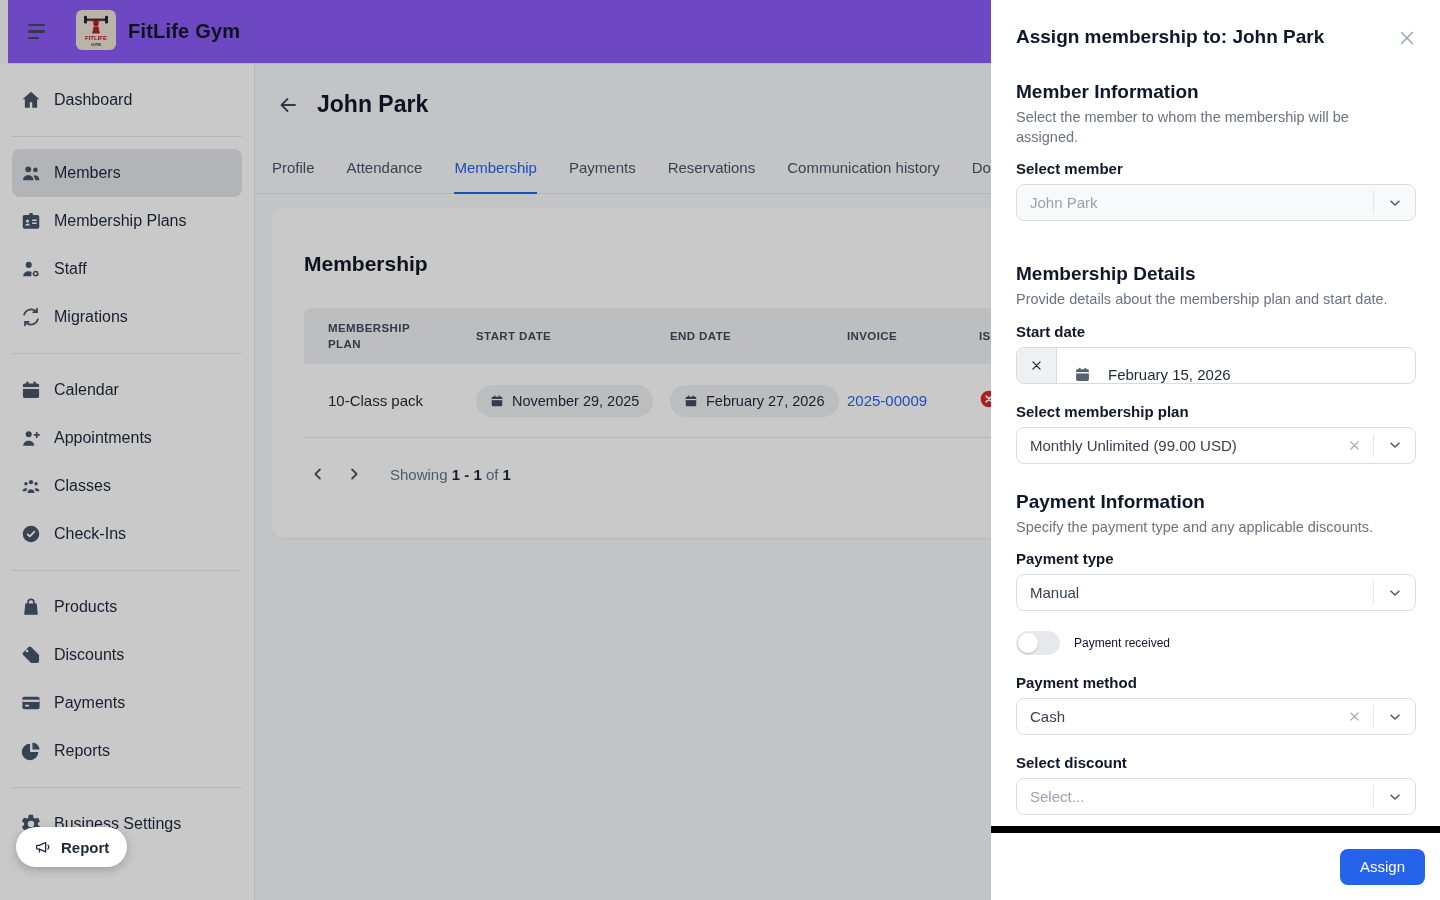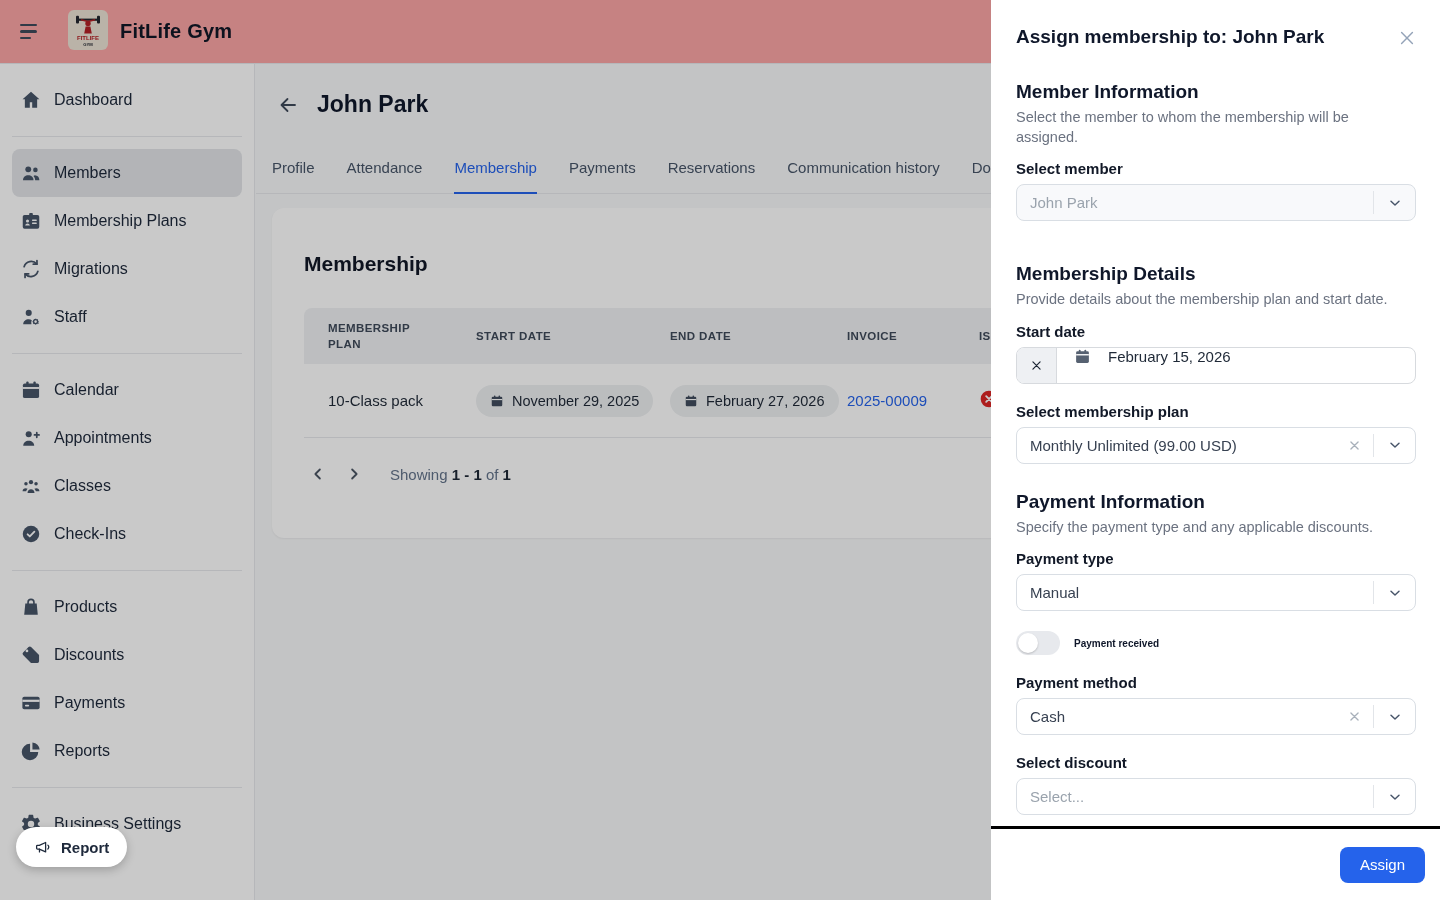--- a/index.html
+++ b/index.html
@@ -1,21 +1,21 @@
 <!DOCTYPE html>
 <html><head>
 <meta charset="utf-8">
 <style>
   * { margin:0; padding:0; box-sizing:border-box; }
   html,body { width:1440px; height:900px; overflow:hidden; }
   body { font-family:"Liberation Sans","DejaVu Sans",sans-serif; background:#f8f9fa; color:#1f2937; }
   .stage { position:relative; width:1440px; height:900px; overflow:hidden; background:#f8f9fa; }
 
   
-  .topbar { position:absolute; top:0; left:0; right:0; height:64px; background:#fca5a5;
+  .topbar { position:absolute; top:0; left:8px; right:0; height:64px; background:#8b5cf6;
             border-bottom:1px solid #e7e9ec; display:flex; align-items:center; padding:4px 20px; z-index:1; }
   .burger { width:40px; height:40px; border:none; background:transparent; display:flex; flex-direction:column;
             justify-content:center; gap:4px; cursor:pointer; }
   .burger i { display:block; height:2.6px; background:#3f4a5a; border-radius:2px; }
   .burger i:nth-child(1){ width:17px; } .burger i:nth-child(2){ width:17px; } .burger i:nth-child(3){ width:11px; }
   .logo-box { margin-left:8px; }
   .app-name { margin-left:12px; font-size:20px; font-weight:700; color:#111827; letter-spacing:.2px; }
 
   
   .sidebar { position:absolute; top:64px; left:0; bottom:0; width:255px; background:#fff;
@@ -83,29 +83,29 @@
   .sel-value { flex:1; padding:0 13px; font-size:15px; color:#374151; white-space:nowrap; overflow:hidden; }
   .sel-value.muted { color:#9aa3ad; }
   .sel-clear { border:none; background:transparent; padding:0 12px; display:flex; align-items:center; cursor:pointer; }
   .sel-sep { width:1px; height:23px; background:#e2e5e9; }
   .sel-chev { width:41px; display:flex; align-items:center; justify-content:center; }
 
   .dateinput { margin-top:7px; height:37px; border:1px solid #d7dade; border-radius:8px; background:#fff;
                display:flex; align-items:stretch; overflow:hidden; }
   .date-clear { width:40px; background:#eef0f3; border:none; border-right:1px solid #d7dade; display:flex;
                 align-items:center; justify-content:center; cursor:pointer; font-size:15px; color:#1f2937; }
-  .date-main { display:flex; align-items:flex-start; gap:17px; padding-left:17px; font-size:15px; color:#1f2937; }
+  .date-main { display:flex; align-items:flex-end; gap:17px; padding-left:17px; font-size:15px; color:#1f2937; }
 
   .toggle-row { margin-top:20px; display:flex; align-items:center; gap:14px; }
   .toggle { width:44px; height:24px; border-radius:12px; background:#e7e9ed; position:relative; cursor:pointer; }
   .toggle .knob { position:absolute; top:2px; left:2px; width:20px; height:20px; border-radius:50%;
                   background:#fff; box-shadow:0 1px 2px rgba(0,0,0,.2); }
-  .toggle-label { font-size:10px; font-weight:700; color:#0f172a; }
-
-  .drawer-foot { border-top:3px solid #000000; height:74px; display:flex; align-items:center;
+  .toggle-label { font-size:12px; font-weight:400; color:#0f172a; }
+
+  .drawer-foot { border-top:7px solid #000000; height:74px; display:flex; align-items:center;
                  justify-content:flex-end; padding:0 15px; }
   .assign-btn { height:36px; padding:0 20px; border:none; border-radius:8px; background:#2563eb; color:#fff;
                 font-size:15px; font-weight:500; cursor:pointer; font-family:inherit; }
 </style>
 </head>
 <body>
 
 <div class="stage">
 
   <header class="topbar">
@@ -156,40 +156,40 @@
             <rect x="3" y="5.4" width="18" height="15" rx="2"></rect>
           </g>
           <circle cx="8.2" cy="12" r="1.7" fill="#fff"></circle>
           <path d="M5.6 16.8c.3-1.4 1.4-2.2 2.6-2.2s2.3.8 2.6 2.2z" fill="#fff"></path>
           <rect x="13" y="10.4" width="5.4" height="1.6" rx=".8" fill="#fff"></rect>
           <rect x="13" y="13.6" width="5.4" height="1.6" rx=".8" fill="#fff"></rect>
         </svg>
       <span>Membership Plans</span>
     </div>
     <div class="nav-item">
+      <svg width="22" height="22" viewBox="0 0 24 24">
+          <g fill="#475569">
+            <circle cx="9.5" cy="7.5" r="3.3"></circle>
+            <path d="M3.5 20c0-3.3 2.7-5.5 6-5.5 1.3 0 2.5.3 3.4 1a5.3 5.3 0 0 0-.4 4.5z"></path>
+          </g>
+          <g stroke="#475569" stroke-width="1.5" fill="none">
+            <circle cx="17" cy="17" r="2.2"></circle>
+            <path d="M17 13.8v1m0 4.4v1m3.2-3.2h-1m-4.4 0h-1m5.5-2.3-.7.7m-3.2 3.2-.7.7m5.3 0-.7-.7m-3.2-3.2-.7-.7"></path>
+          </g>
+        </svg>
+      <span>Staff</span>
+    </div>
+    <div class="nav-item">
       <svg width="22" height="22" viewBox="0 0 24 24" fill="none" stroke="#475569" stroke-width="1.9" stroke-linecap="round" stroke-linejoin="round">
           <path d="M4.5 9.5a8 8 0 0 1 13.8-2.8"></path>
           <path d="M18.5 2.8v4h-4"></path>
           <path d="M19.5 14.5a8 8 0 0 1-13.8 2.8"></path>
           <path d="M5.5 21.2v-4h4"></path>
         </svg>
       <span>Migrations</span>
-    </div>
-    <div class="nav-item">
-      <svg width="22" height="22" viewBox="0 0 24 24">
-          <g fill="#475569">
-            <circle cx="9.5" cy="7.5" r="3.3"></circle>
-            <path d="M3.5 20c0-3.3 2.7-5.5 6-5.5 1.3 0 2.5.3 3.4 1a5.3 5.3 0 0 0-.4 4.5z"></path>
-          </g>
-          <g stroke="#475569" stroke-width="1.5" fill="none">
-            <circle cx="17" cy="17" r="2.2"></circle>
-            <path d="M17 13.8v1m0 4.4v1m3.2-3.2h-1m-4.4 0h-1m5.5-2.3-.7.7m-3.2 3.2-.7.7m5.3 0-.7-.7m-3.2-3.2-.7-.7"></path>
-          </g>
-        </svg>
-      <span>Staff</span>
     </div>
     <div class="nav-divider"></div>
     <div class="nav-item">
       <svg width="22" height="22" viewBox="0 0 24 24">
           <g fill="#475569">
             <rect x="3.2" y="4.8" width="17.6" height="16" rx="2"></rect>
             <rect x="6.8" y="2.6" width="2.6" height="4.4" rx="1.2"></rect>
             <rect x="14.6" y="2.6" width="2.6" height="4.4" rx="1.2"></rect>
           </g>
           <rect x="3.2" y="8.8" width="17.6" height="2" fill="#fff"></rect>

